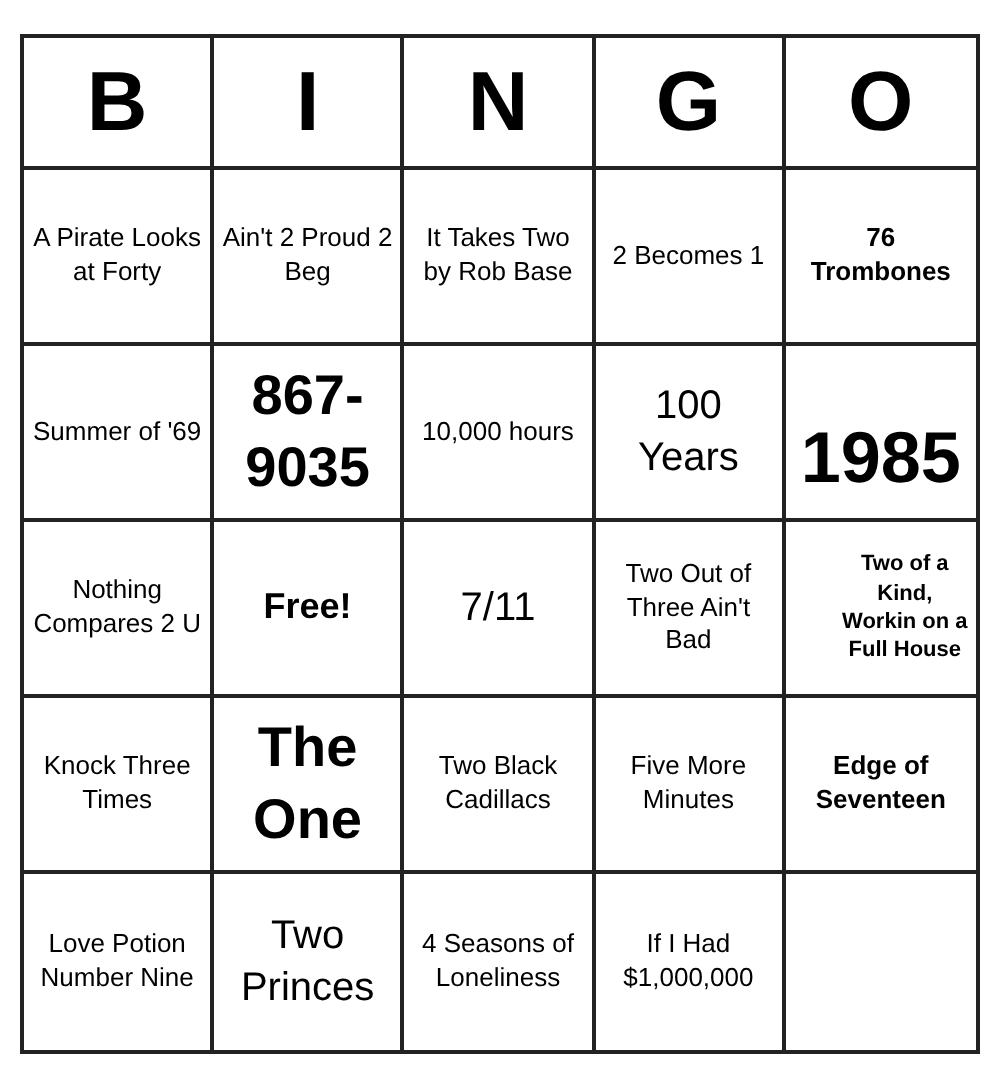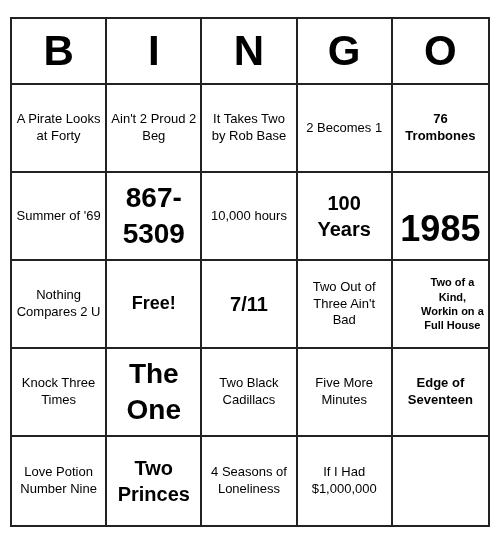--- a/index.html
+++ b/index.html
@@ -56,21 +56,21 @@
     }
     .bingo-cell:nth-child(n+21) {
       border-bottom: none;
     }
     .bingo-cell.large-text {
       font-size: 28px;
       font-weight: bold;
     }
     .bingo-cell.medium-text {
       font-size: 20px;
-      font-weight: bold;
+      font-weight: normal;
     }
     .bingo-cell.free {
       font-size: 18px;
       font-weight: bold;
     }
     .bingo-cell.xl-text {
       font-size: 36px;
       font-weight: bold;
       align-items: flex-end;
     }
@@ -99,21 +99,21 @@
       <div class="bingo-cell">
         <span>2 Becomes 1</span>
       </div>
       <div class="bingo-cell">
         <span>76 Trombones</span>
       </div>
       <div class="bingo-cell">
         <span>Summer of '69</span>
       </div>
       <div class="bingo-cell large-text">
-        <span>867-5309</span>
+        <span>867-9035</span>
       </div>
       <div class="bingo-cell">
         <span>10,000 hours</span>
       </div>
       <div class="bingo-cell medium-text">
         <span>100 Years</span>
       </div>
       <div class="bingo-cell xl-text">
         <span>1985</span>
       </div>

